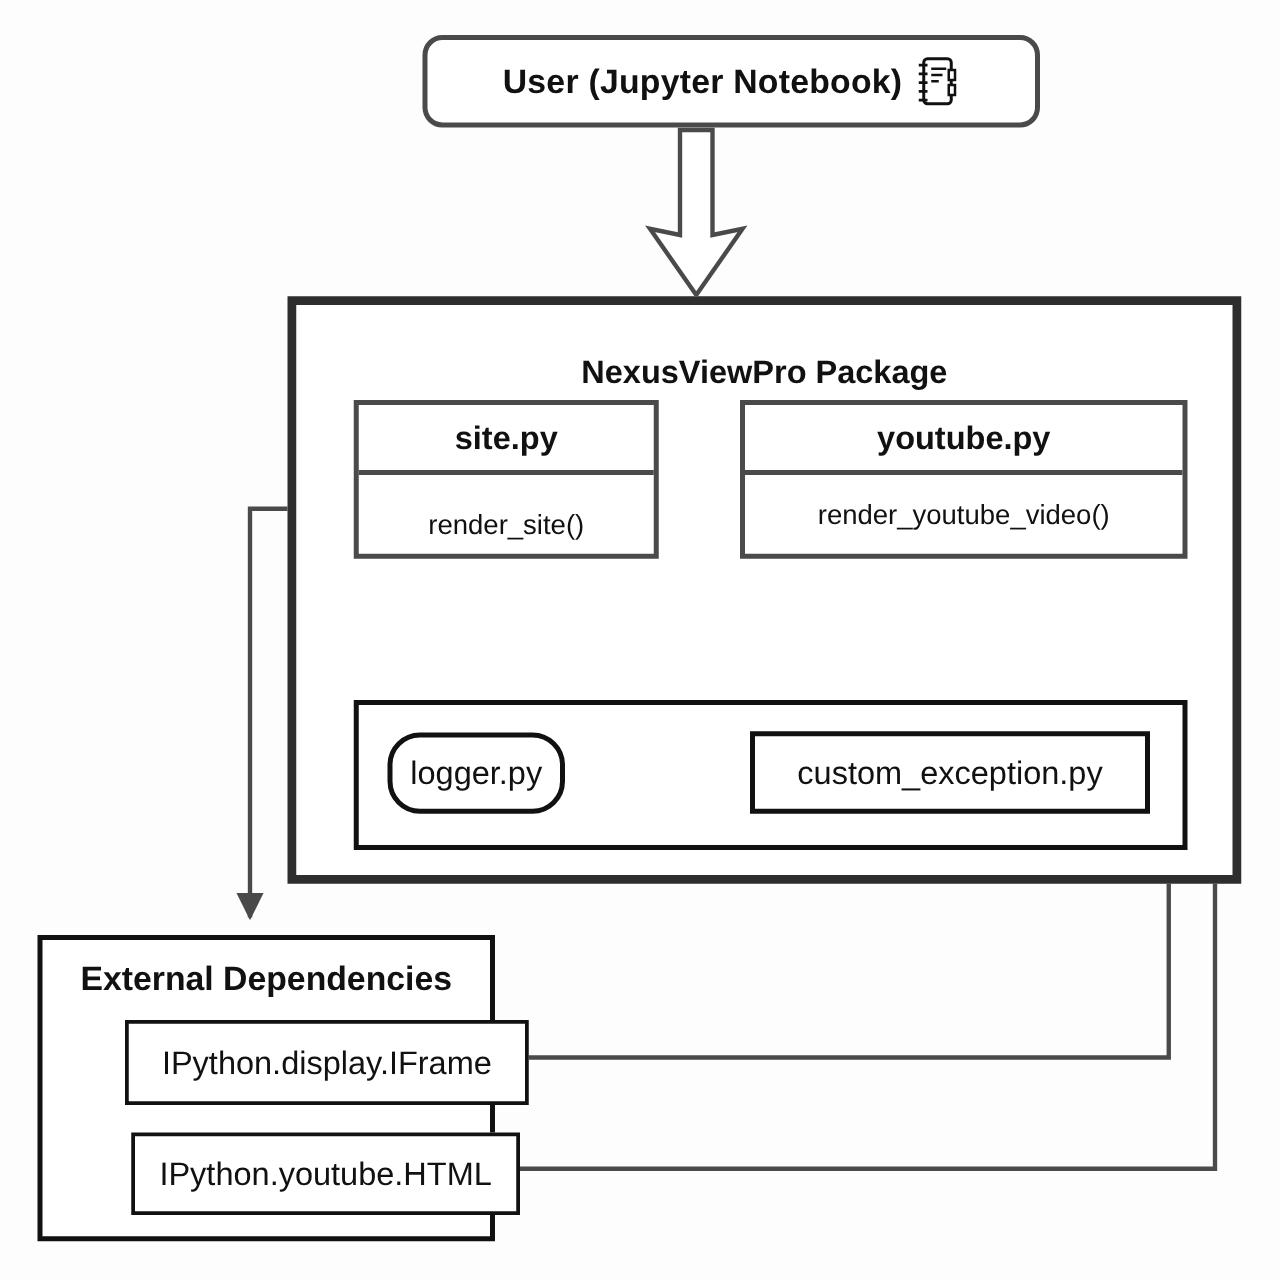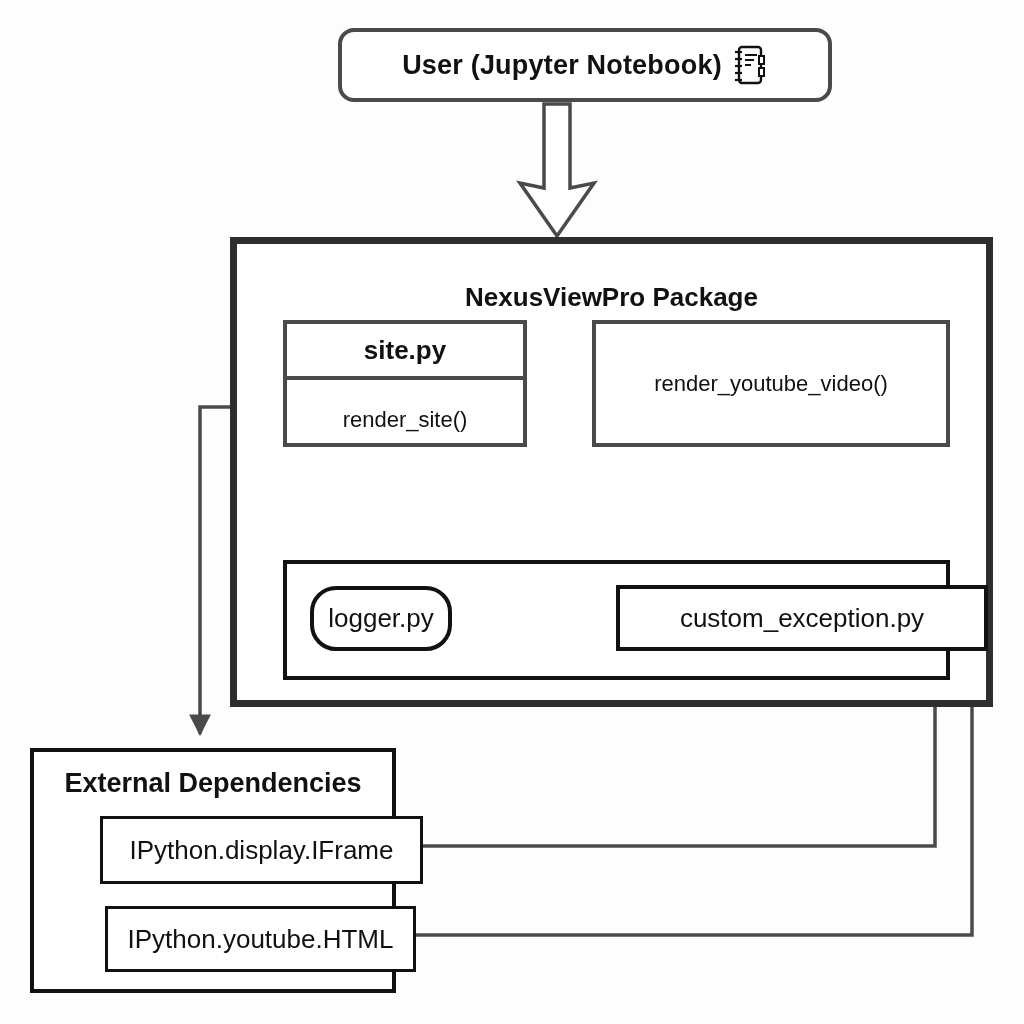--- a/index.html
+++ b/index.html
@@ -85,21 +85,21 @@
   }
   .leaf-box {
     position: absolute;
     border: 4px solid #111;
     background: #fff;
     display: flex; align-items: center; justify-content: center;
     font-size: 26px;
     z-index: 2;
   }
   .leaf-box.logger    { left: 310px; top: 586px; width: 142px; height: 65px; border-radius: 26px; }
-  .leaf-box.exception { left: 600px; top: 585px; width: 372px; height: 66px; margin-left: 16px; }
+  .leaf-box.exception { left: 600px; top: 585px; width: 320px; height: 66px; }
 
   
   .external {
     position: absolute;
     left: 30px; top: 748px;
     width: 366px; height: 245px;
     border: 4px solid #111;
     background: #fff;
     z-index: 2;
     padding-left: 40px;
@@ -172,20 +172,21 @@
   <div class="package">
     <div class="package-title">NexusViewPro Package</div>
   </div>
 
   <div class="module site">
     <div class="hdr">site.py</div>
     <div class="fn">render_site()</div>
   </div>
 
   <div class="module youtube">
+    <div class="hdr">youtube.py</div>
     <div class="fn">render_youtube_video()</div>
   </div>
 
   <div class="utils"></div>
 
   <div class="leaf-box logger">logger.py</div>
 
   <div class="leaf-box exception">custom_exception.py</div>
 
   <div class="external">

